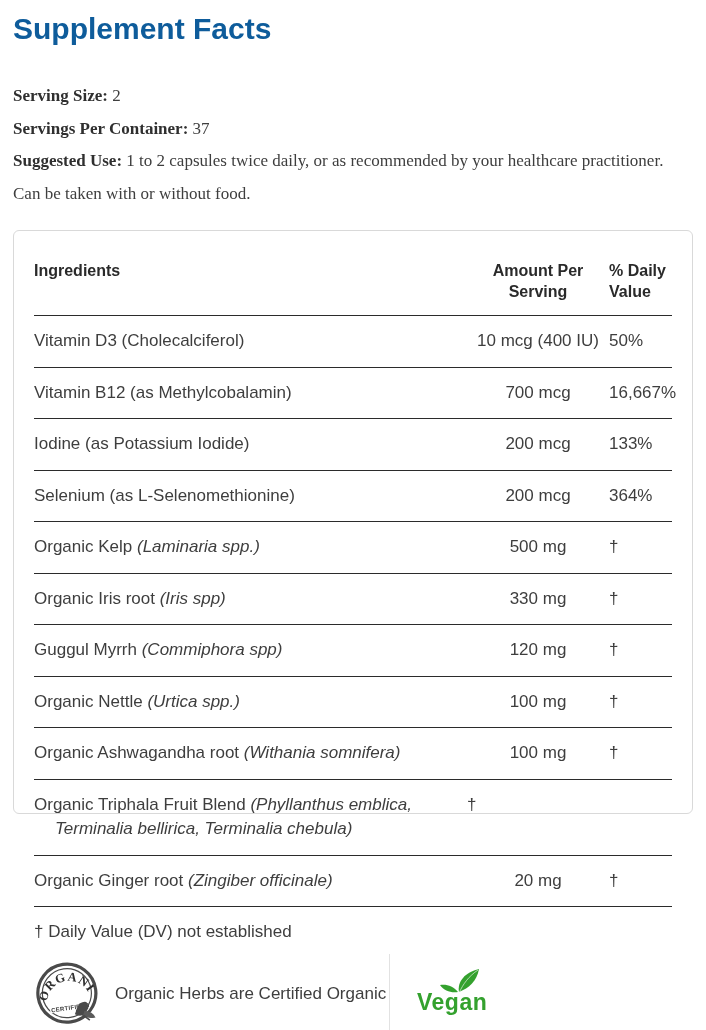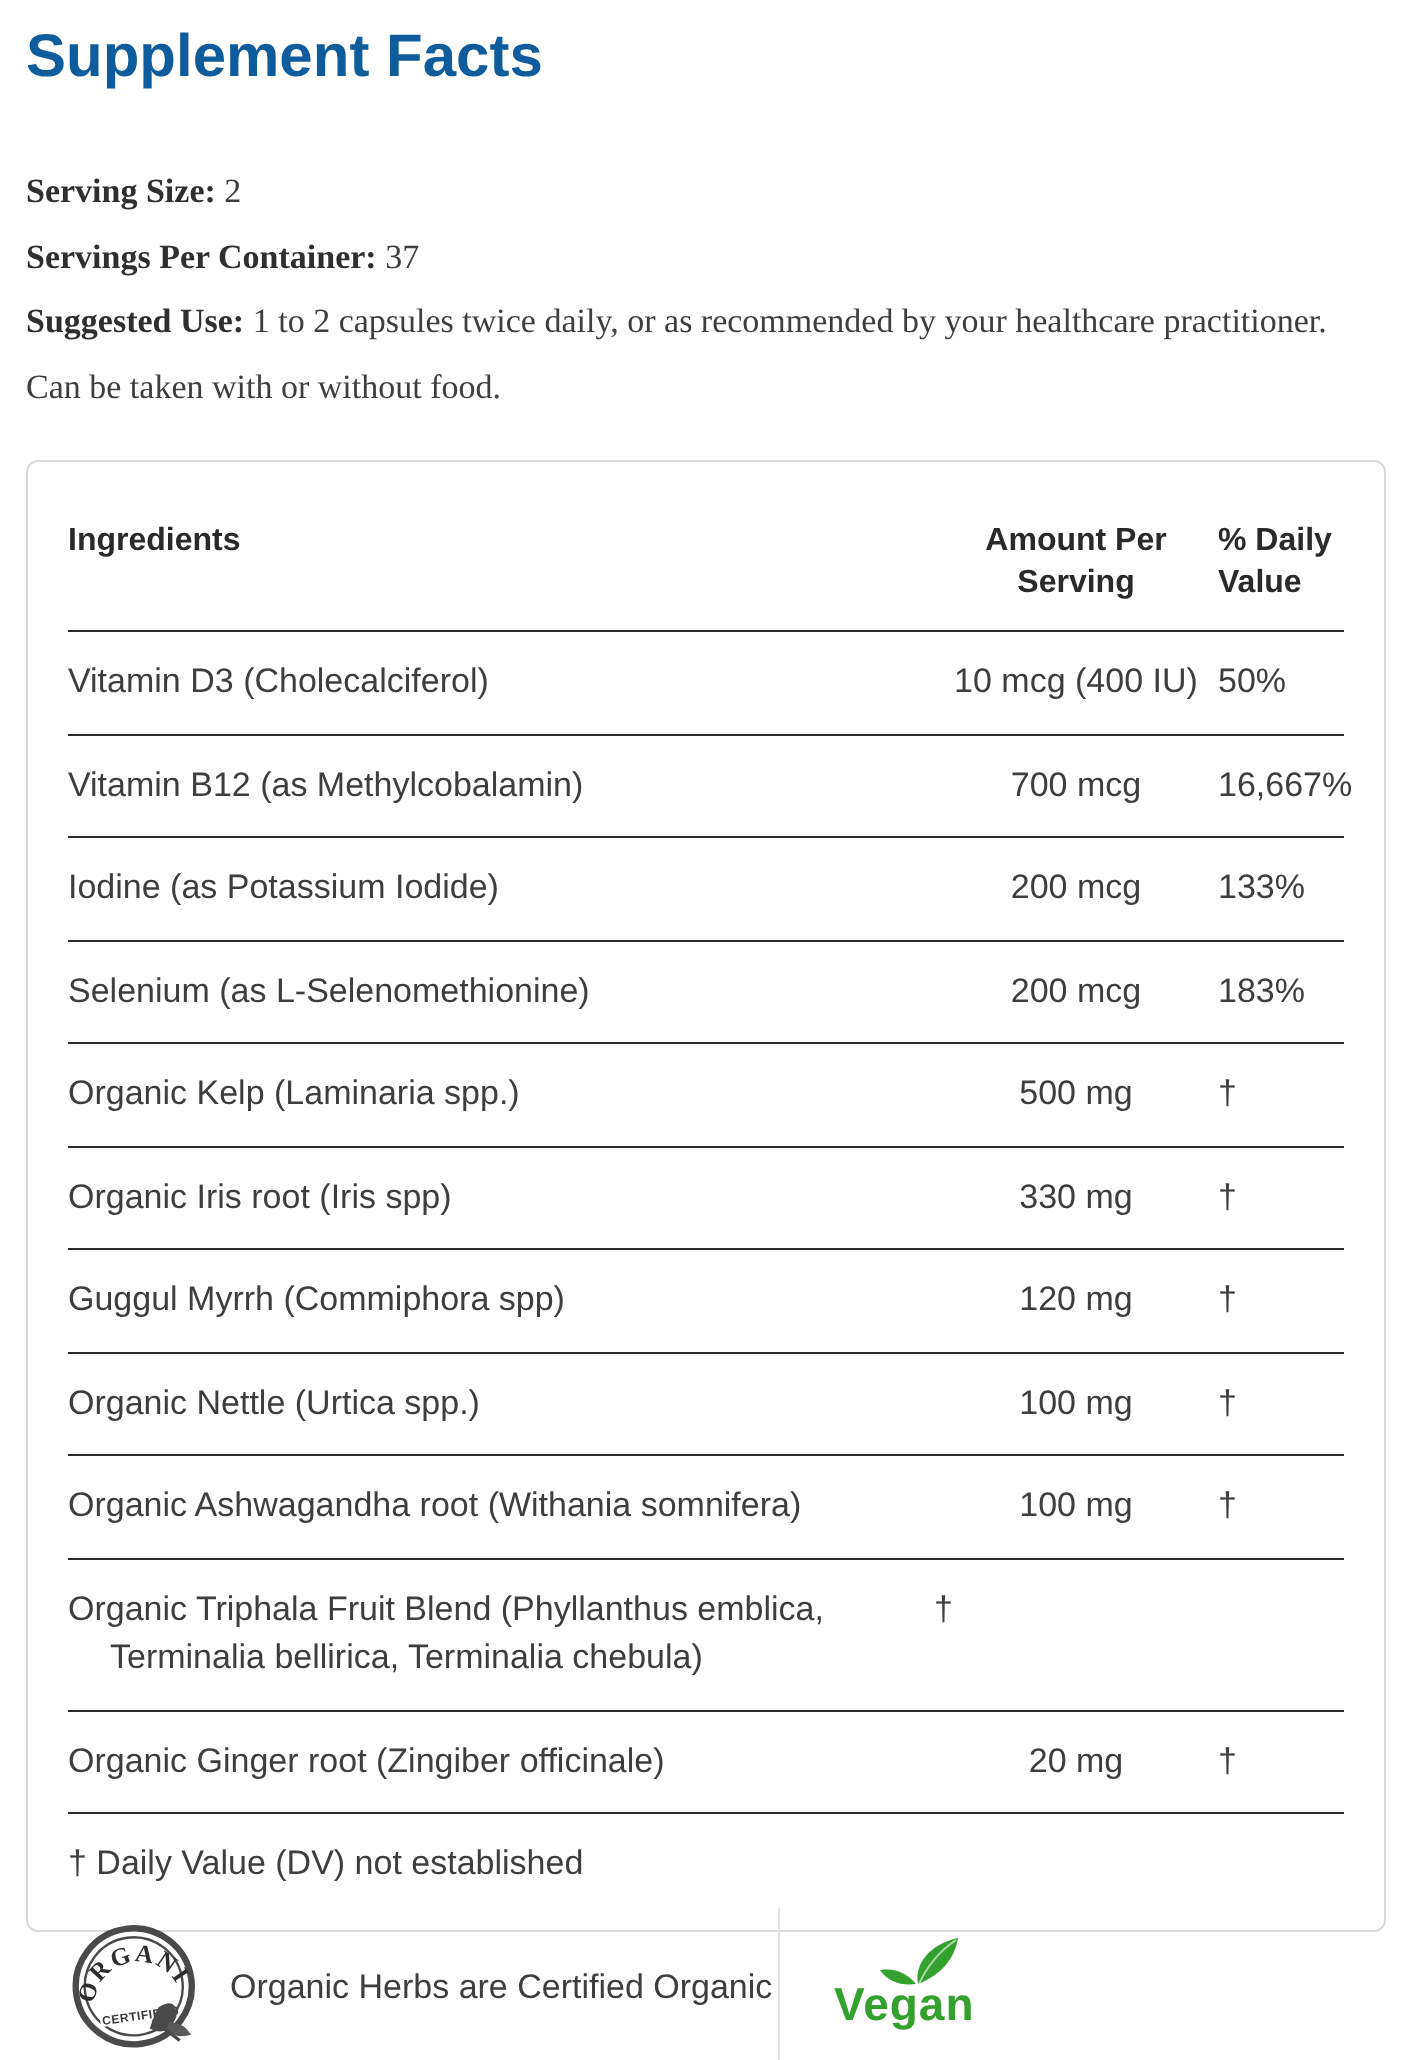--- a/index.html
+++ b/index.html
@@ -37,42 +37,42 @@
     font-family: Liberation Serif, serif;
   }
   .info-block b { color: #2f2f2f; }
 
   .facts-table {
     margin-top: 20px;
     border: 1px solid var(--border_light);
     border-radius: 6px;
     padding: 0 20px;
     background: #fff;
-    height: 736px;
+    height: 584px;
   }
 
   .t-row {
     display: grid;
     grid-template-columns: 433px 142px 64px;
     align-items: baseline;
     border-bottom: 1px solid var(--divider_dark);
     font-size: 17px;
   }
   .t-header {
     font-weight: bold;
     font-size: 16px;
     color: #2a2a2a;
     padding: 29px 0 13px 0;
     line-height: 21px;
   }
   .t-data { padding: 13px 0 13px 0; line-height: 24.5px; }
   .cell-amount { text-align: center; }
   .cell-dv { text-align: left; }
   .cell-ing { padding-left: 21px; text-indent: -21px; }
-  .latin { }
+  .latin { font-style: italic; }
 
   .footnote {
     font-size: 17px;
     padding: 15px 0 10px 0;
   }
 
   .t-footer {
     display: grid;
     grid-template-columns: 355px 1fr;
     margin-top: 2px;
@@ -141,21 +141,21 @@
 
       <div class="t-row t-data">
         <div class="cell-ing">Iodine <span>(as Potassium Iodide)</span></div>
         <div class="cell-amount">200 mcg</div>
         <div class="cell-dv">133%</div>
       </div>
 
       <div class="t-row t-data">
         <div class="cell-ing">Selenium <span>(as L-Selenomethionine)</span></div>
         <div class="cell-amount">200 mcg</div>
-        <div class="cell-dv">183%</div>
+        <div class="cell-dv">364%</div>
       </div>
 
       <div class="t-row t-data">
         <div class="cell-ing">Organic Kelp <span class="latin">(Laminaria spp.)</span></div>
         <div class="cell-amount">500 mg</div>
         <div class="cell-dv">†</div>
       </div>
 
       <div class="t-row t-data">
         <div class="cell-ing">Organic Iris root <span class="latin">(Iris spp)</span></div>

